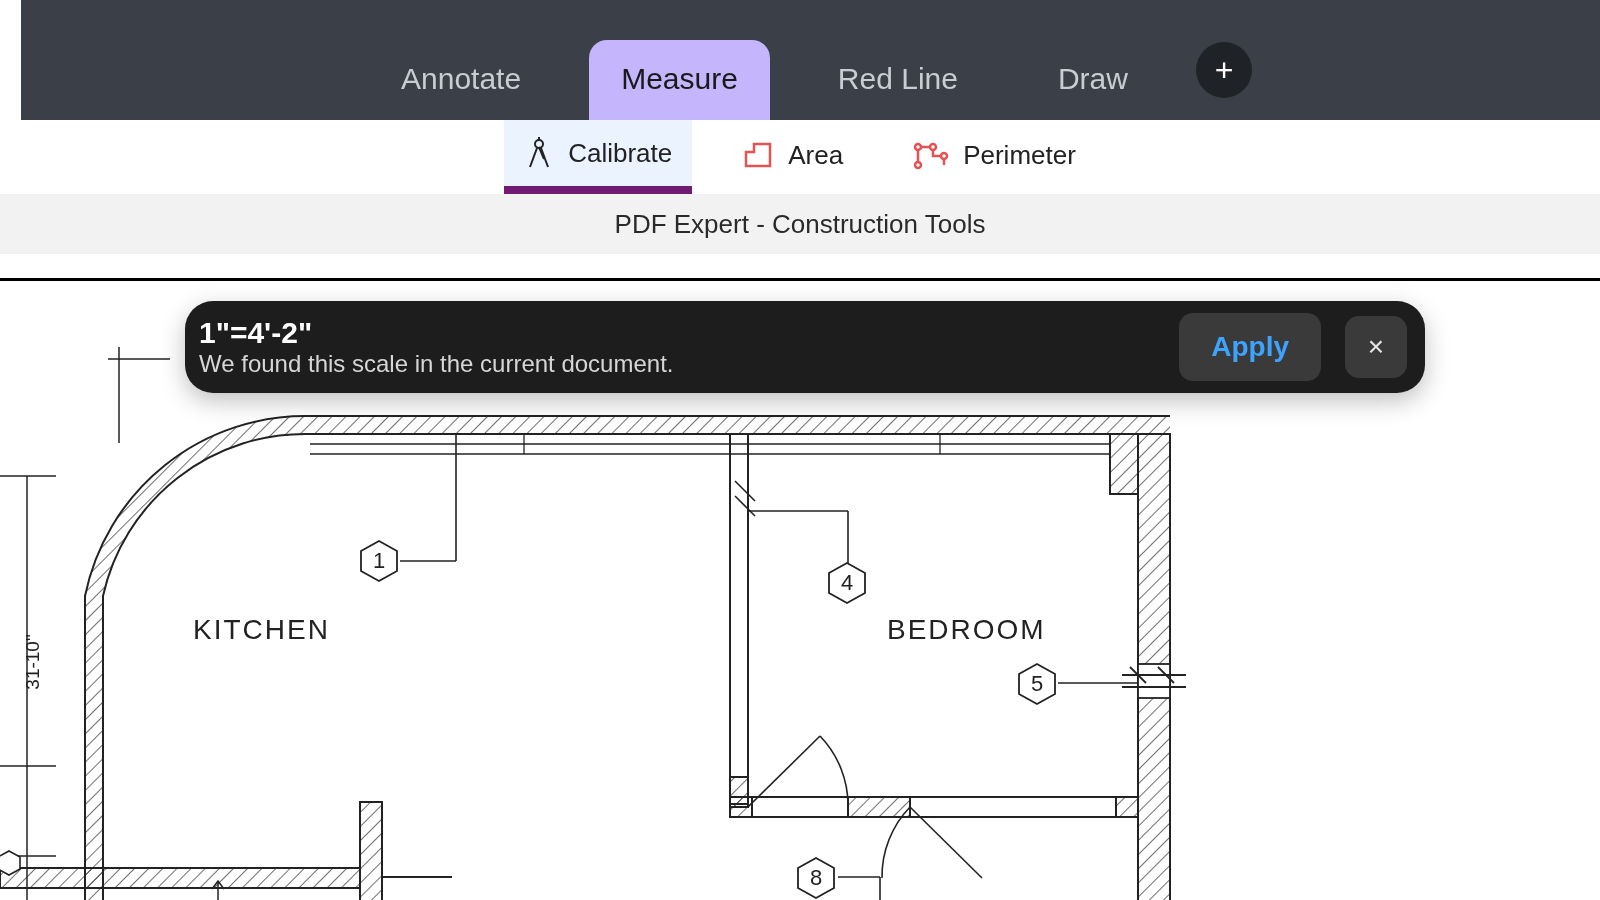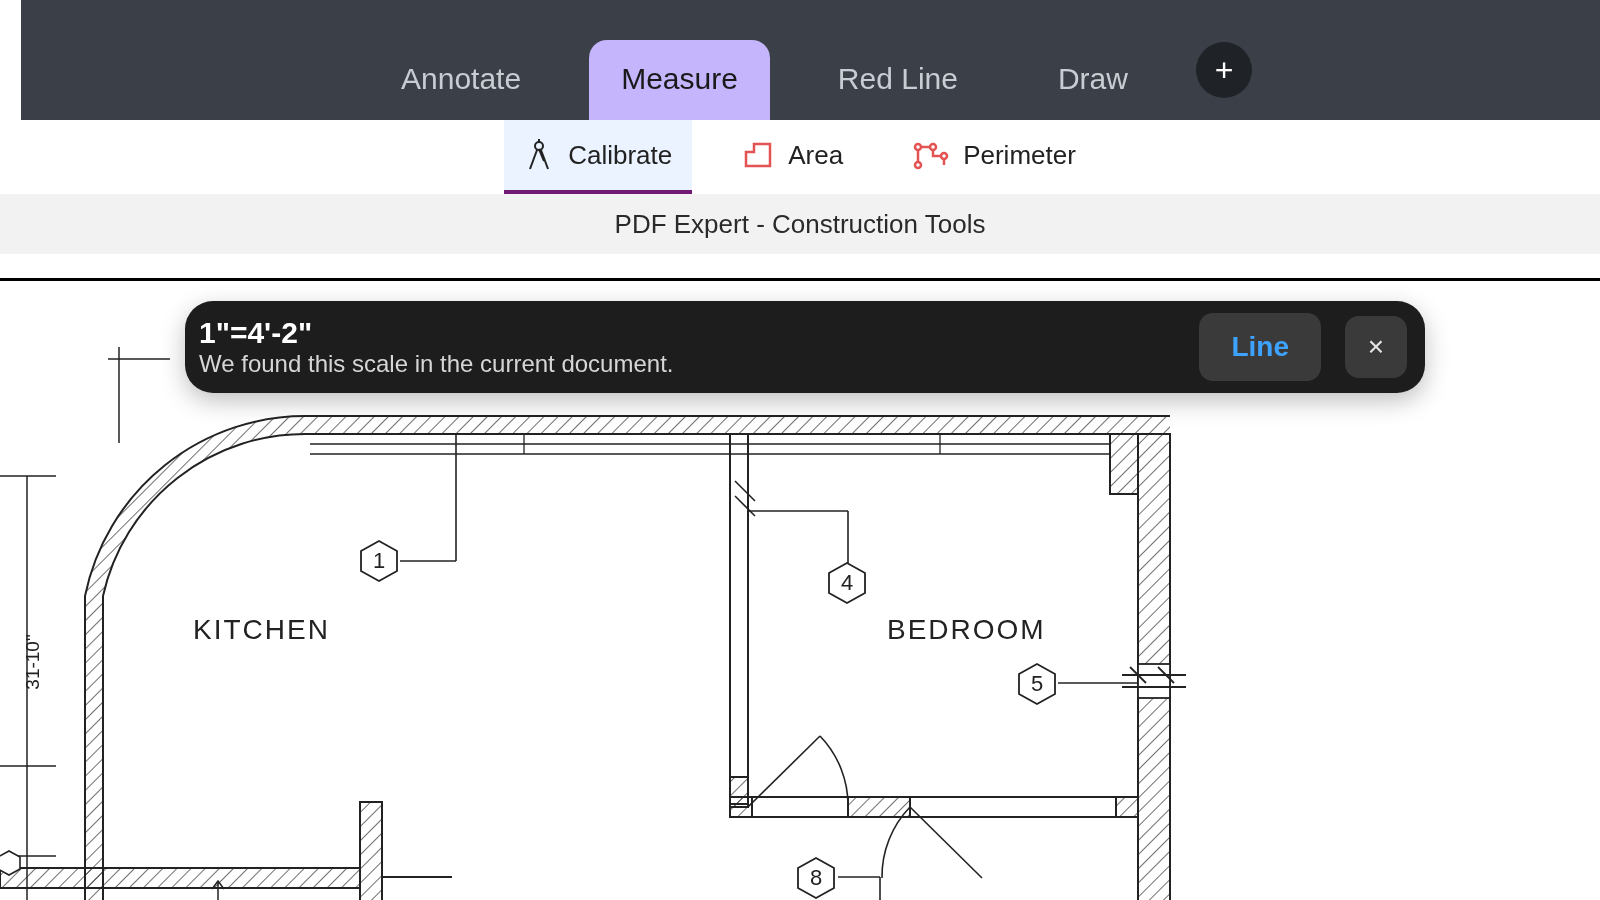--- a/index.html
+++ b/index.html
@@ -65,21 +65,21 @@
   gap: 14px;
   height: 74px;
   padding: 0 20px;
   font-size: 26px;
   color: #222;
   cursor: pointer;
   border-bottom: 4px solid transparent;
 }
 .tool-item.active {
   background: #eaf3ff;
-  border-bottom: 4px solid #701a75;
+  border-bottom: 8px solid #701a75;
 }
 .tool-item .icon { display: flex; align-items: center; }
 .icon-red svg { stroke: #e35353; }
 .icon-red svg * { stroke: #e35353; }
 
 
 .titlebar {
   background: #f2f2f2;
   height: 60px;
   display: flex;
@@ -259,21 +259,21 @@
   <span>PDF Expert - Construction Tools</span>
 </div>
 
 <div class="canvas">
 
   <div class="banner">
     <div class="banner-text">
       <div class="big">1"=4'-2"</div>
       <div class="sub">We found this scale in the current document.</div>
     </div>
-    <div class="apply-btn">Line</div>
+    <div class="apply-btn">Apply</div>
     <div class="close-btn">
       <span>×</span>
     </div>
   </div>
 
   <div class="blueprint">
     <svg width="1600" height="646" viewBox="0 0 1600 646">
       <defs>
         <pattern id="hatch" patternUnits="userSpaceOnUse" width="10" height="10" patternTransform="rotate(45)">
           <line x1="0" y1="0" x2="0" y2="10" stroke="#222" stroke-width="1.3"></line>

